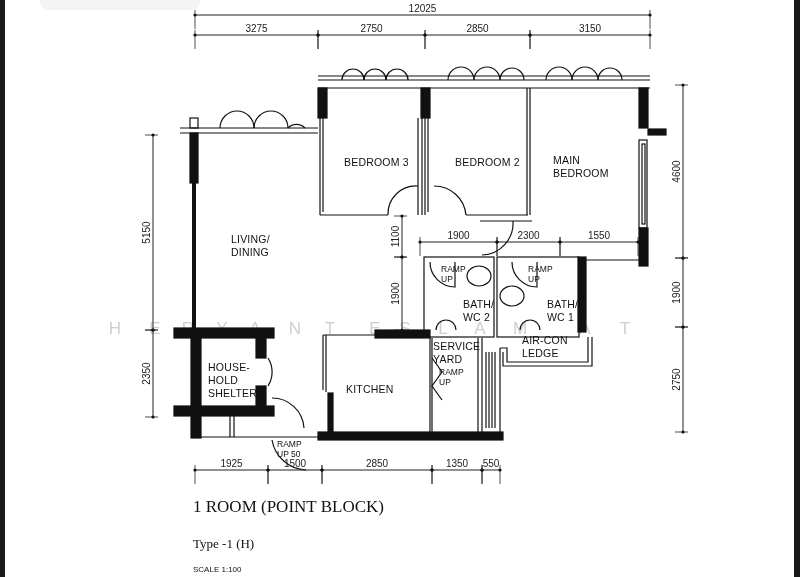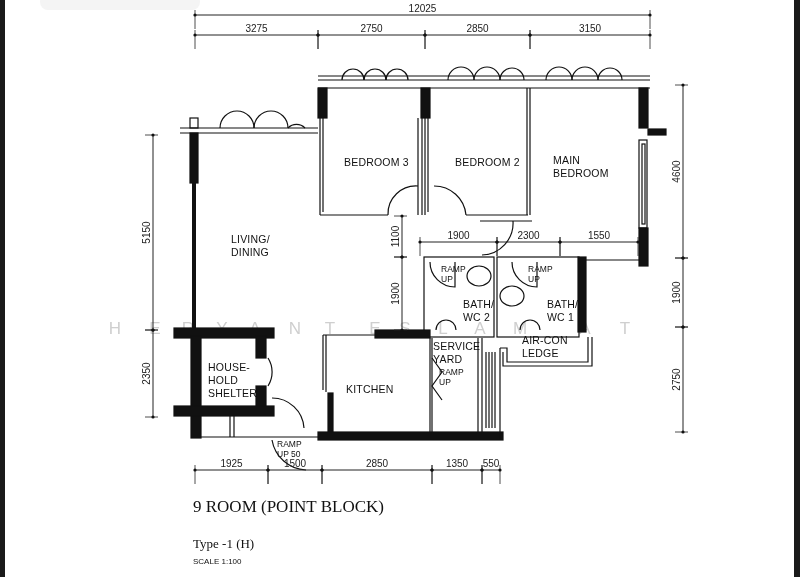--- a/index.html
+++ b/index.html
@@ -12,21 +12,21 @@
   .edge-right { position: absolute; left: 794px; top: 0; width: 6px; height: 577px; background: #1a1a1a; }
   .top-tab { position: absolute; left: 40px; top: -6px; width: 160px; height: 16px; border-radius: 8px; background: #f4f4f4; }
   svg.plan { position: absolute; left: 0; top: 0; }
   .dim-text { font-family: "Liberation Sans", sans-serif; font-size: 10px; fill: #222; }
   .room-text { font-family: "Liberation Sans", sans-serif; font-size: 10.5px; fill: #111; letter-spacing: 0.2px; }
   .small-text { font-family: "Liberation Sans", sans-serif; font-size: 8.5px; fill: #111; }
   .wm-text { font-family: "Liberation Sans", sans-serif; font-size: 17px; fill: #cfcfcf; }
   .title-block { position: absolute; left: 193px; top: 496px; color: #111; }
   .title-main { font-family: "Liberation Serif", serif; font-size: 17px; line-height: 22px; }
   .title-type { font-family: "Liberation Serif", serif; font-size: 13px; line-height: 20px; margin-top: 16px; }
-  .title-scale { font-family: "Liberation Sans", sans-serif; font-size: 8px; line-height: 12px; margin-top: 2px; }
+  .title-scale { font-family: "Liberation Sans", sans-serif; font-size: 8px; line-height: 12px; margin-top: 10px; }
 </style>
 </head>
 <body>
 
 <div class="edge-left"></div>
 <div class="top-tab"></div>
 
 <svg class="plan" width="800" height="577" viewBox="0 0 800 577">
   <g id="g-watermark">
       <text x="115" y="334" class="wm-text" text-anchor="middle">H</text>
@@ -278,16 +278,16 @@
       <text x="441" y="272" class="small-text"><tspan x="441" dy="0">RAMP</tspan><tspan x="441" dy="10">UP</tspan></text>
       <text x="528" y="272" class="small-text"><tspan x="528" dy="0">RAMP</tspan><tspan x="528" dy="10">UP</tspan></text>
       <text x="439" y="375" class="small-text"><tspan x="439" dy="0">RAMP</tspan><tspan x="439" dy="10">UP</tspan></text>
       <text x="277" y="447" class="small-text"><tspan x="277" dy="0">RAMP</tspan><tspan x="277" dy="10">UP  50</tspan></text>
     </g>
 </svg>
 
 <div class="edge-right"></div>
 
 <div class="title-block">
-  <div class="title-main">9 ROOM (POINT BLOCK)</div>
+  <div class="title-main">1 ROOM (POINT BLOCK)</div>
   <div class="title-type">Type -1 (H)</div>
   <div class="title-scale">SCALE 1:100</div>
 </div>
 
 </body></html>

